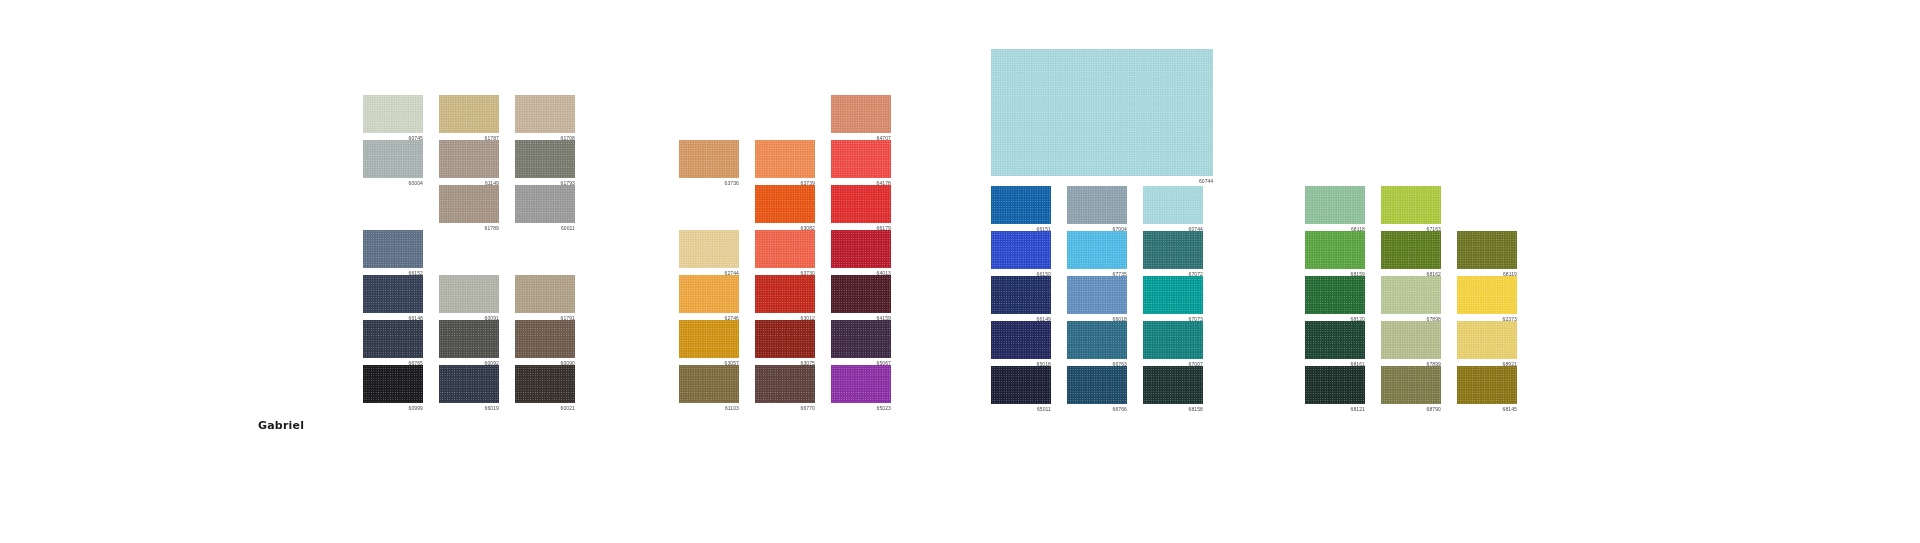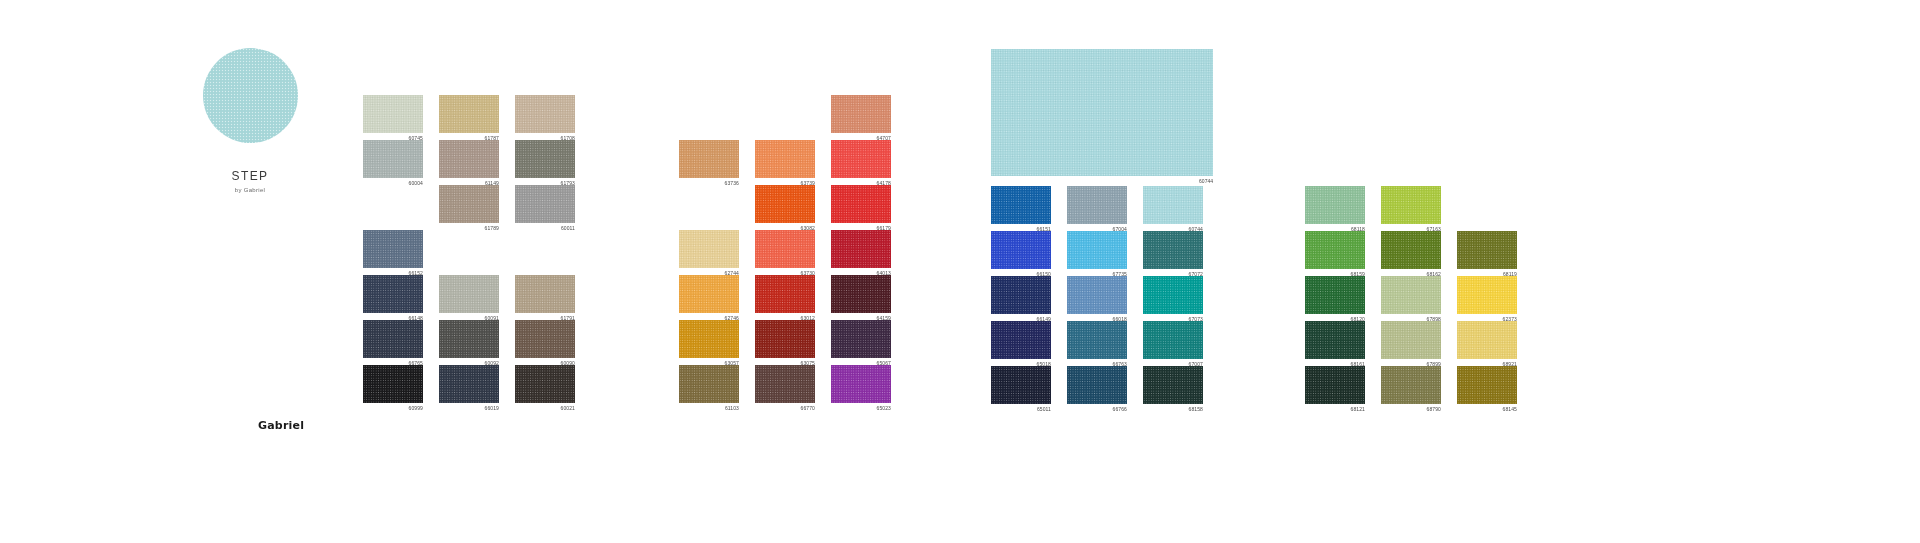--- a/index.html
+++ b/index.html
@@ -67,25 +67,20 @@
   .hero-code{
     font-size:5px;color:#4a4a4a;text-align:right;width:222px;
     line-height:8px;margin-top:1px;
   }
 </style>
 </head>
 <body>
 
 <div class="page">
 
-  <div class="brand-block">
-    <div class="brand-circle" style="background-color: rgb(168, 216, 218);"></div>
-    <div class="brand-name">STEP</div>
-    <div class="brand-sub">by Gabriel</div>
-  </div>
 
   <div class="hero">
     <div class="hero-chip" style="background-color: rgb(168, 216, 221);"></div>
     <div class="hero-code">60744</div>
   </div>
 
   <div id="groups-root">
       <div class="group" style="left: 363px; top: 95px;">
         <div class="grid" style="grid-template-columns: repeat(3, 76px); grid-auto-rows: 45px;">
           <div class="cell">

